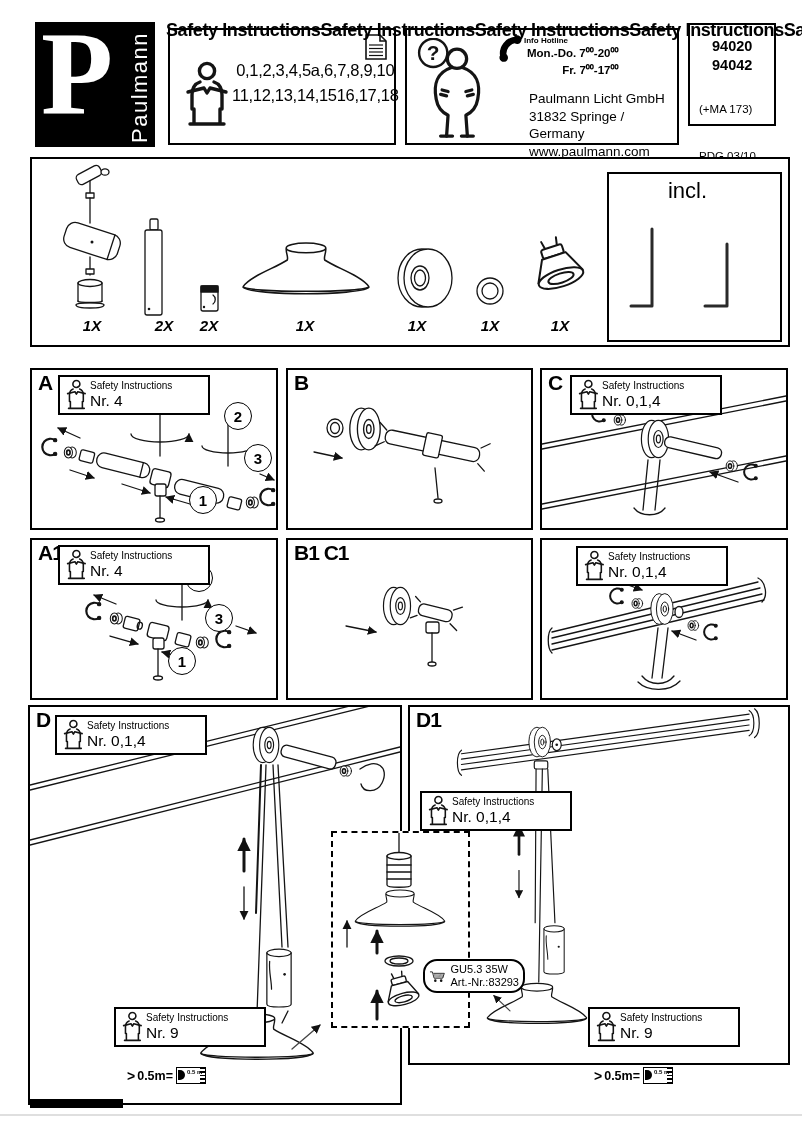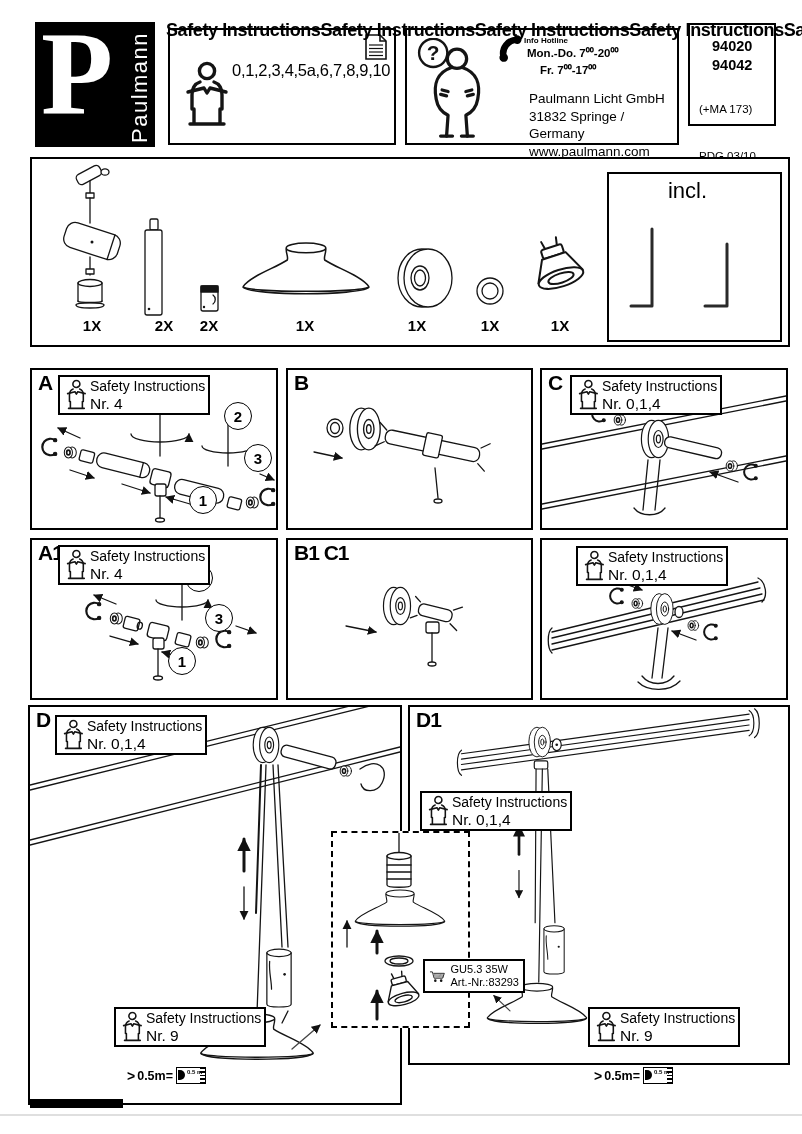--- a/index.html
+++ b/index.html
@@ -12,32 +12,32 @@
   .plabel{position:absolute;top:1px;left:6px;font-weight:bold;font-size:21px;letter-spacing:-1px;z-index:3;}
   .logo{position:absolute;left:35px;top:22px;width:120px;height:125px;background:#000;color:#fff;}
   .logo-p{position:absolute;left:6px;top:-12px;font-family:"Liberation Serif",serif;font-weight:bold;font-size:118px;line-height:130px;}
   .logo-brand{position:absolute;right:2px;top:6px;height:115px;writing-mode:vertical-rl;transform:rotate(180deg);
               font-size:22px;letter-spacing:1.5px;}
   .running{position:absolute;left:166px;top:20px;width:636px;font-size:18px;font-weight:bold;
            letter-spacing:-0.4px;white-space:nowrap;overflow:hidden;z-index:9;}
   .numlines{position:absolute;left:62px;top:28px;font-size:16.5px;letter-spacing:-0.3px;line-height:25px;text-align:center;}
   .hot-label{position:absolute;left:117px;top:6px;font-size:8px;font-weight:bold;}
   .hours{position:absolute;left:120px;top:15px;font-size:11.5px;font-weight:bold;line-height:17px;}
-  .hours div:nth-child(2){padding-left:13px;}
+  .hours div:nth-child(2){padding-left:13px;text-align:right;}
   .company{position:absolute;left:122px;top:60px;font-size:13.5px;line-height:17.5px;}
   .artnums{position:absolute;left:22px;top:12px;font-size:14.5px;font-weight:bold;line-height:19px;}
   .artma{position:absolute;left:9px;top:78px;font-size:11.5px;text-align:right;}
   .artpdg{position:absolute;left:9px;top:101px;font-size:11.5px;margin-top:24px;}
-  .qty{position:absolute;width:44px;text-align:center;font-size:15px;font-weight:bold;}
+  .qty{position:absolute;width:44px;text-align:center;font-size:15px;font-weight:bold;font-style:italic;}
   .inclbox{position:absolute;border:2px solid #000;background:#fff;box-sizing:border-box;}
   .incl-t{position:absolute;top:4px;left:0;right:14px;text-align:center;font-size:22px;}
   .badge{position:absolute;border:2px solid #000;background:#fff;box-sizing:border-box;height:40px;width:152px;
          display:flex;align-items:center;padding:2px 3px;gap:3px;z-index:4;}
   .badge svg{flex:0 0 auto;}
-  .badge-title{font-size:14px;white-space:nowrap;}
+  .badge-title{font-size:10px;white-space:nowrap;}
   .badge-nr{font-size:15.5px;white-space:nowrap;margin-top:1px;}
   .stepnum{position:absolute;width:26px;height:26px;border:1.6px solid #000;border-radius:50%;background:#fff;
            display:flex;align-items:center;justify-content:center;font-size:15px;font-weight:bold;z-index:3;}
   .distance{position:absolute;font-size:12.5px;font-weight:bold;white-space:nowrap;z-index:4;display:flex;align-items:center;}
   .dgt{font-size:14px;margin-right:2px;}
   .dicon{display:inline-block;width:30px;height:17px;border:1.6px solid #000;position:relative;margin-left:3px;background:#fff;box-sizing:border-box;}
   .dhalf{position:absolute;left:1px;top:2px;width:7px;height:10px;background:#000;border-radius:0 10px 10px 0;}
   .dval{position:absolute;left:10px;top:1px;width:12px;font-size:6px;font-weight:bold;line-height:6px;text-align:center;}
   .dhatch{position:absolute;right:0;top:0;bottom:0;width:5px;
           background:repeating-linear-gradient(0deg,#000 0 1.5px,transparent 1.5px 3.5px);}
@@ -140,20 +140,21 @@
   </div>
 
   <div class="running">Safety InstructionsSafety InstructionsSafety InstructionsSafety InstructionsSafety Instructions</div>
 
   <div class="box" style="left:168px;top:28px;width:228px;height:117px;">
     <svg class="abs" style="left:8px;top:20px;" width="52" height="90" viewBox="0 0 26 34">
         <use href="#reader"></use>
       </svg>
     <div class="numlines">
       <div>0,1,2,3,4,5a,6,7,8,9,10</div>
+      <div>11,12,13,14,1516,17,18</div>
     </div>
     <svg class="abs" style="left:194px;top:3px;" width="24" height="28" viewBox="0 0 24 28">
       <path d="M2,2 L16,2 L22,8 L22,26 L2,26 Z" fill="#fff" stroke="#111" stroke-width="1.6"></path>
       <path d="M16,2 L16,8 L22,8" fill="none" stroke="#111" stroke-width="1.6"></path>
       <g stroke="#111" stroke-width="1.2">
         <line x1="5" y1="12" x2="19" y2="12"></line>
           <line x1="5" y1="15.5" x2="19" y2="15.5"></line>
         <line x1="5" y1="19" x2="19" y2="19"></line>
           <line x1="5" y1="22.5" x2="19" y2="22.5"></line>
       </g>
@@ -606,21 +607,21 @@
           <ellipse cx="66" cy="128" rx="9" ry="3"></ellipse>
         <g transform="rotate(-15 68 160)">
             <use href="#bulb" x="48" y="138" width="42" height="42"></use>
           </g>
         <line x1="44" y1="120" x2="44" y2="98" stroke-width="3" marker-end="url(#arrB)"></line>
         <line x1="44" y1="186" x2="44" y2="158" stroke-width="3" marker-end="url(#arrB)"></line>
       </g>
     </svg>
   </div>
 
-  <div class="cartbox" style="left:423px;top:959px;width:102px;height:34px;">
+  <div class="cartbox" style="left:423px;top:959px;width:102px;height:34px;border-radius:14px;">
     <svg width="30" height="23" viewBox="0 0 36 26">
         <use href="#cart"></use>
       </svg>
     <div class="cart-t">
       <div>GU5.3 35W</div>
       <div>Art.-Nr.:83293</div>
     </div>
   </div>
 
   <div class="blackbar" style="left:30px;top:1099px;width:93px;height:9px;"></div>

